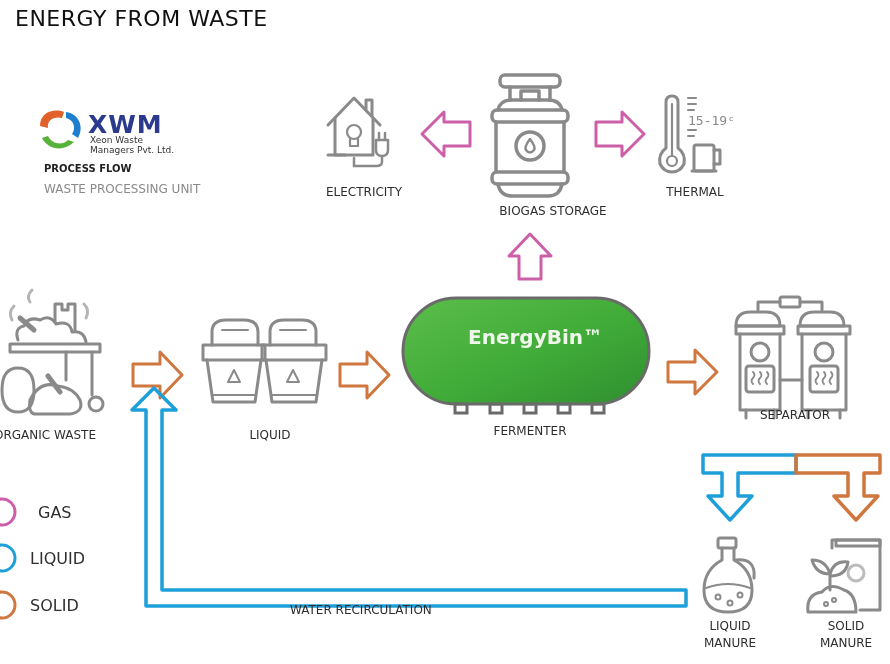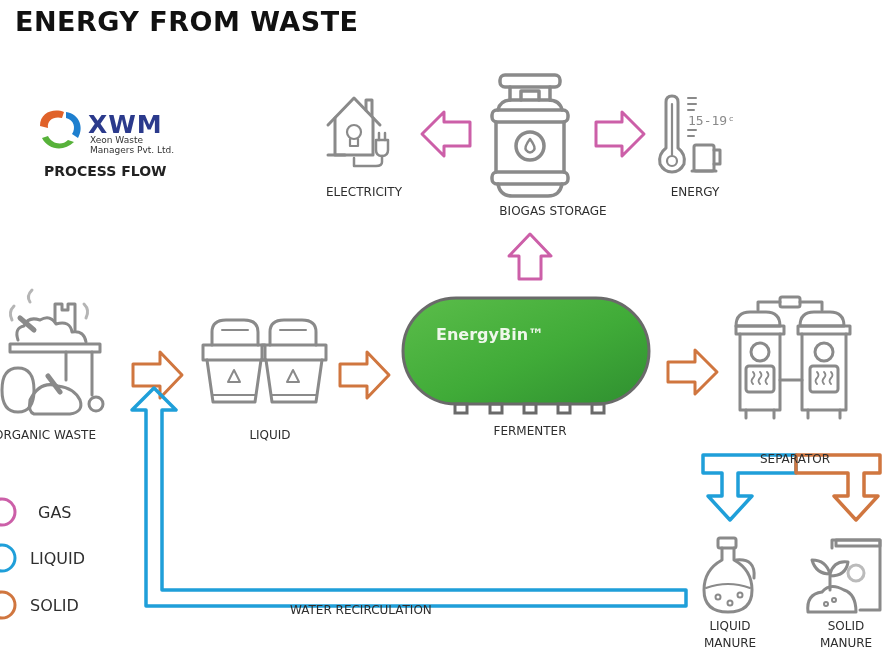--- a/index.html
+++ b/index.html
@@ -1,25 +1,25 @@
 <!DOCTYPE html>
 <html><head>
 <meta charset="utf-8">
 <style>
   html, body { margin:0; padding:0; background:#ffffff; }
   body { width:890px; height:664px; position:relative; overflow:hidden; font-family:"DejaVu Sans", sans-serif; color:#2b2b2b; }
   .abs { position:absolute; }
-  .title { left:15px; top:6px; font-size:27px; font-weight:bold; color:#111; letter-spacing:0.5px; }
+  .title { left:15px; top:6px; font-size:22px; font-weight:normal; color:#111; letter-spacing:0.5px; }
   .lbl { font-size:12px; color:#2e2e2e; text-align:center; white-space:nowrap; }
   .logo-text { left:88px; top:110px; font-size:25px; font-weight:bold; color:#2b3a8c; letter-spacing:1px; }
   .logo-sub { left:90px; top:135px; font-size:9px; color:#333; line-height:10px; }
-  .pf { left:44px; top:163px; font-size:14px; font-weight:bold; color:#222; }
+  .pf { left:44px; top:163px; font-size:10px; font-weight:bold; color:#222; }
   .pf-sub { left:44px; top:181px; font-size:12px; color:#8a8a8a; line-height:17px; }
   .legend-item { font-size:16px; color:#2e2e2e; }
-  .energybin { font-size:16px; color:#eef7ea; font-weight:bold; }
+  .energybin { font-size:20px; color:#eef7ea; font-weight:bold;margin-left:32px; }
   svg { position:absolute; left:0; top:0; }
 </style>
 </head>
 <body>
 
 <div class="abs title">ENERGY FROM WASTE</div>
 
 <svg width="890" height="664">
 
   <g transform="translate(60,130)">
@@ -177,30 +177,31 @@
   <circle cx="2" cy="605" r="13" fill="none" stroke="#d0763f" stroke-width="3"></circle>
 </svg>
 
 <div class="abs logo-text">XWM</div>
 <div class="abs logo-sub">
   <div>Xeon Waste</div>
   <div>Managers Pvt. Ltd.</div>
 </div>
 <div class="abs pf">PROCESS FLOW</div>
 <div class="abs pf-sub">
+  <div>WASTE PROCESSING UNIT</div>
 </div>
 
 <div class="abs lbl" style="left:304px; top:185px; width:120px;">ELECTRICITY</div>
 <div class="abs lbl" style="left:463px; top:204px; width:180px;">BIOGAS STORAGE</div>
-<div class="abs lbl" style="left:640px; top:185px; width:110px;">ENERGY</div>
+<div class="abs lbl" style="left:640px; top:185px; width:110px;">THERMAL</div>
 
 <div class="abs lbl" style="left:-40px; top:428px; width:170px;">ORGANIC WASTE</div>
 <div class="abs lbl" style="left:210px; top:428px; width:120px;">LIQUID</div>
 <div class="abs lbl" style="left:460px; top:424px; width:140px;">FERMENTER</div>
-<div class="abs lbl" style="left:725px; top:452px; width:140px;">SEPARATOR</div>
+<div class="abs lbl" style="left:725px; top:408px; width:140px;">SEPARATOR</div>
 
 <div class="abs energybin" style="left:436px; top:325px;">EnergyBin™</div>
 
 <div class="abs lbl" style="left:680px; top:618px; width:100px; line-height:17px;">
   <div>LIQUID</div>
   <div>MANURE</div>
 </div>
 <div class="abs lbl" style="left:796px; top:618px; width:100px; line-height:17px;">
   <div>SOLID</div>
   <div>MANURE</div>

